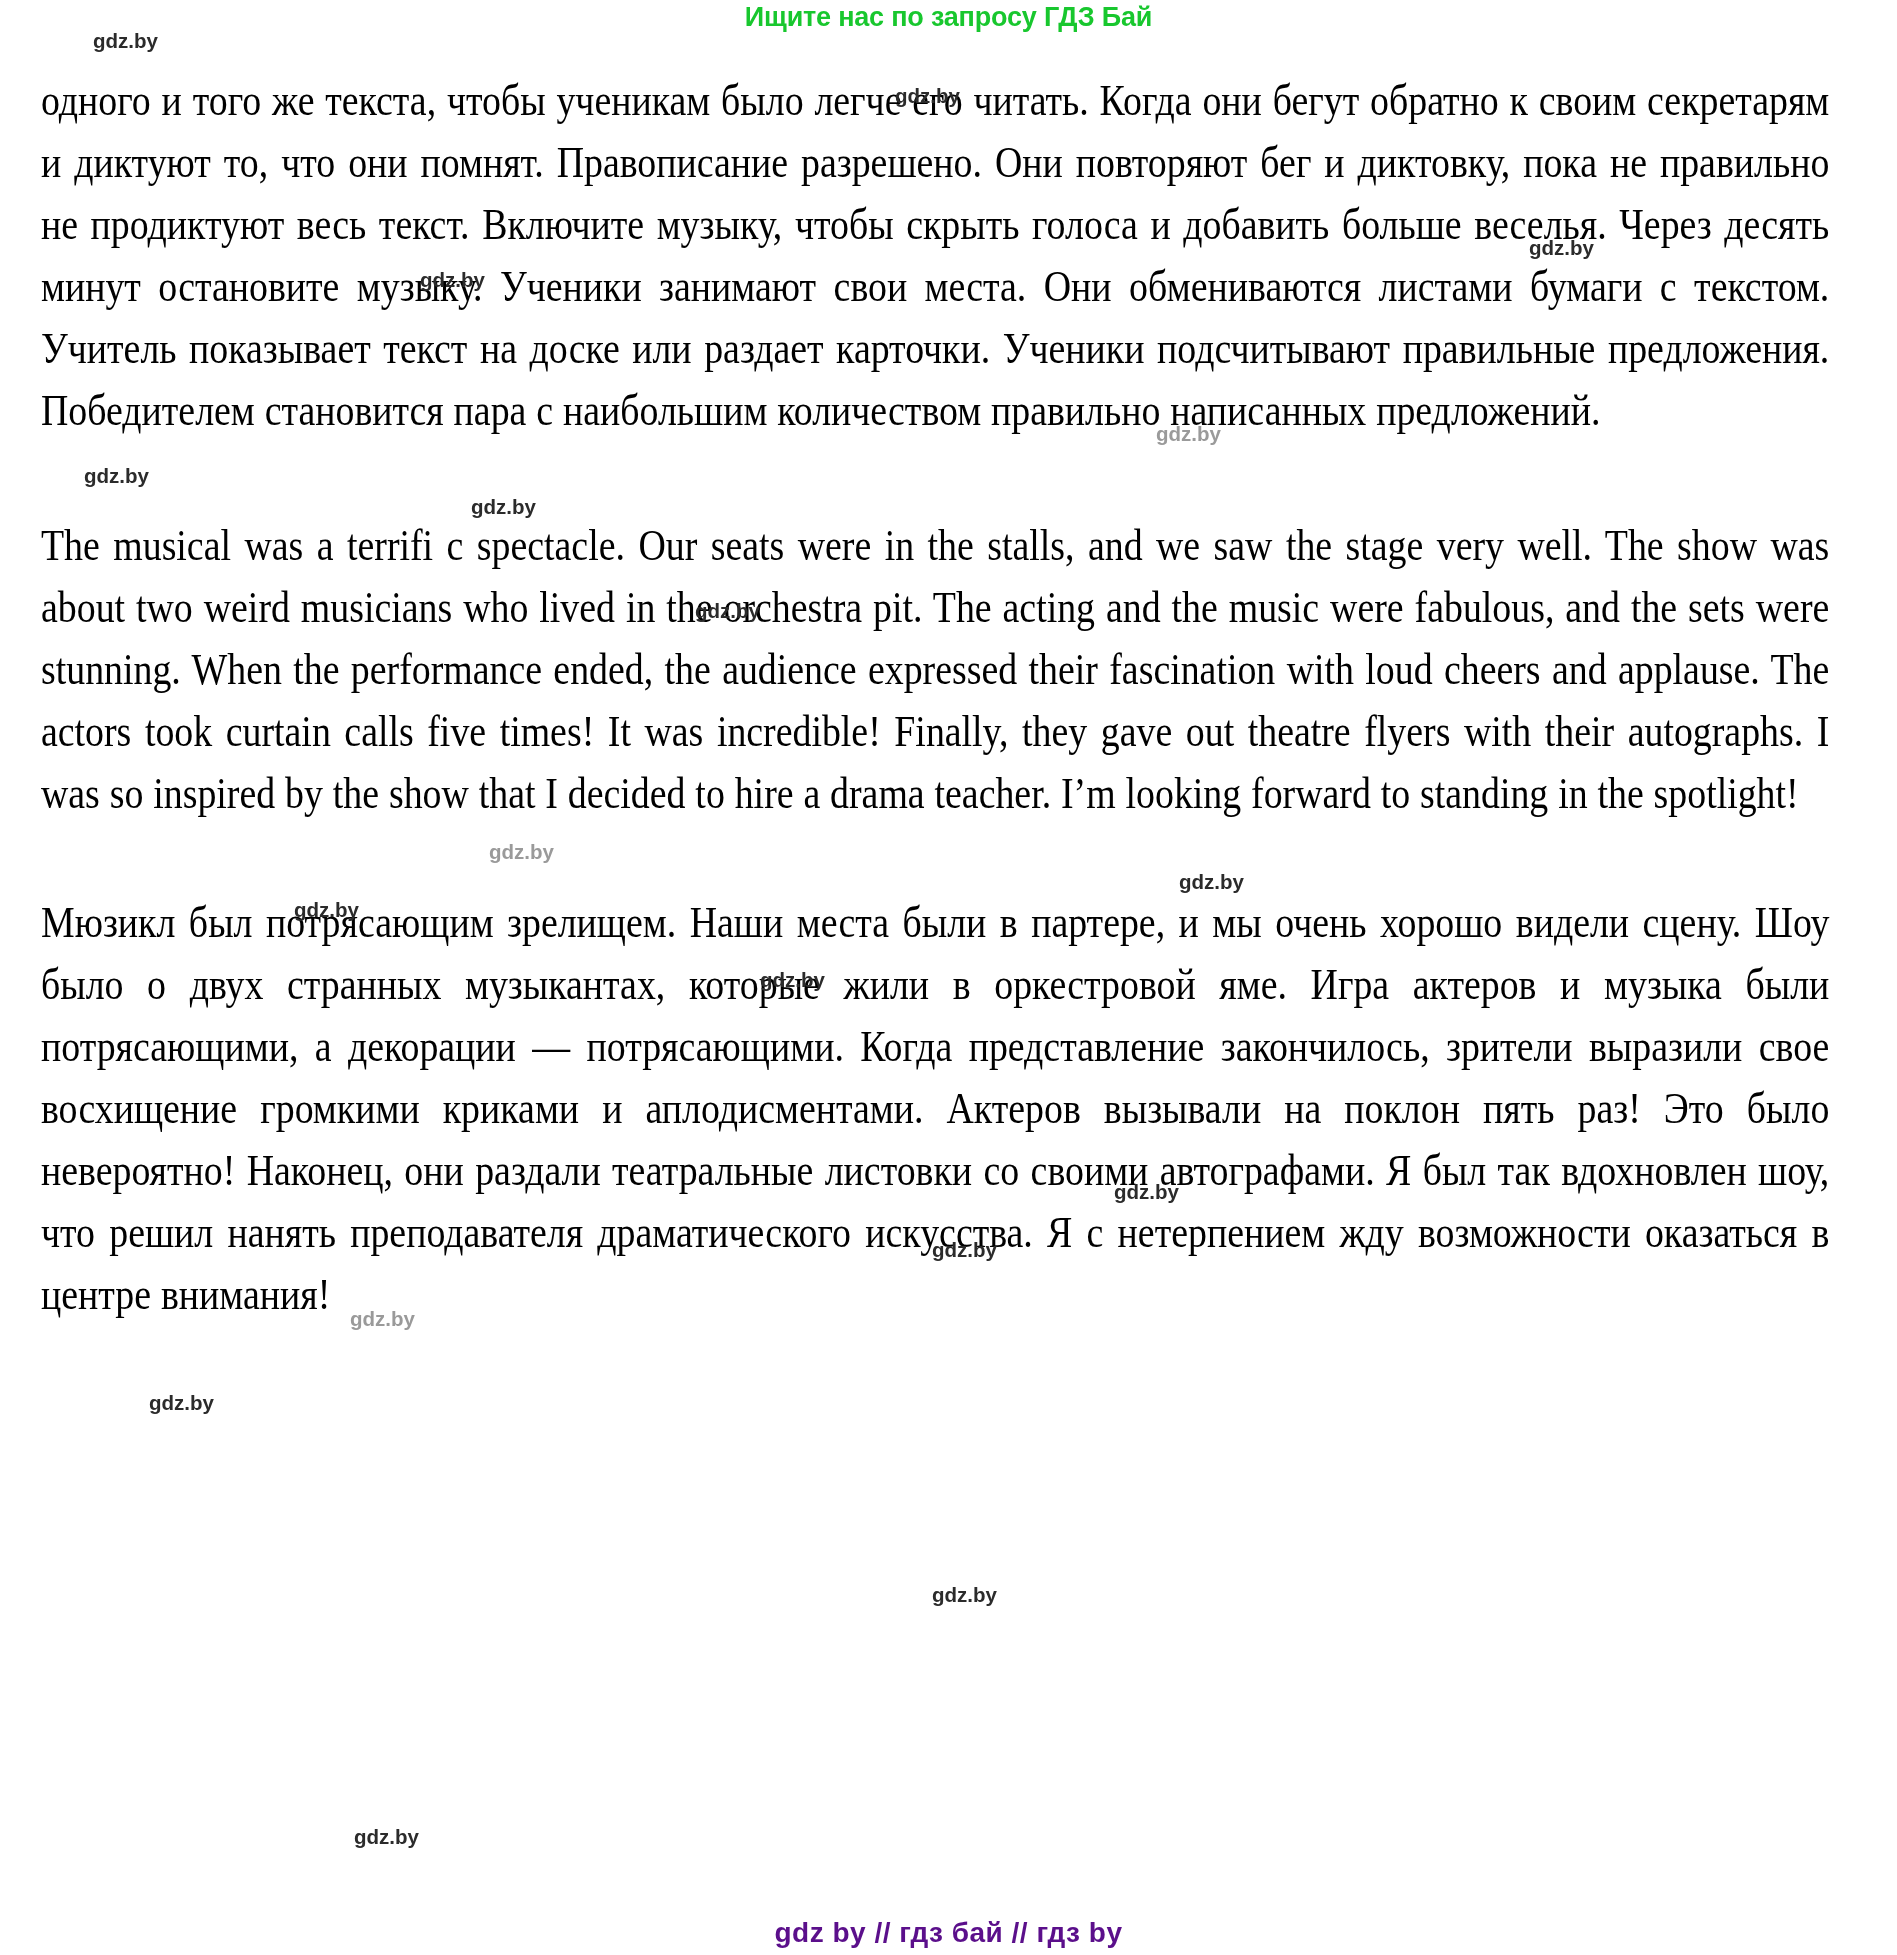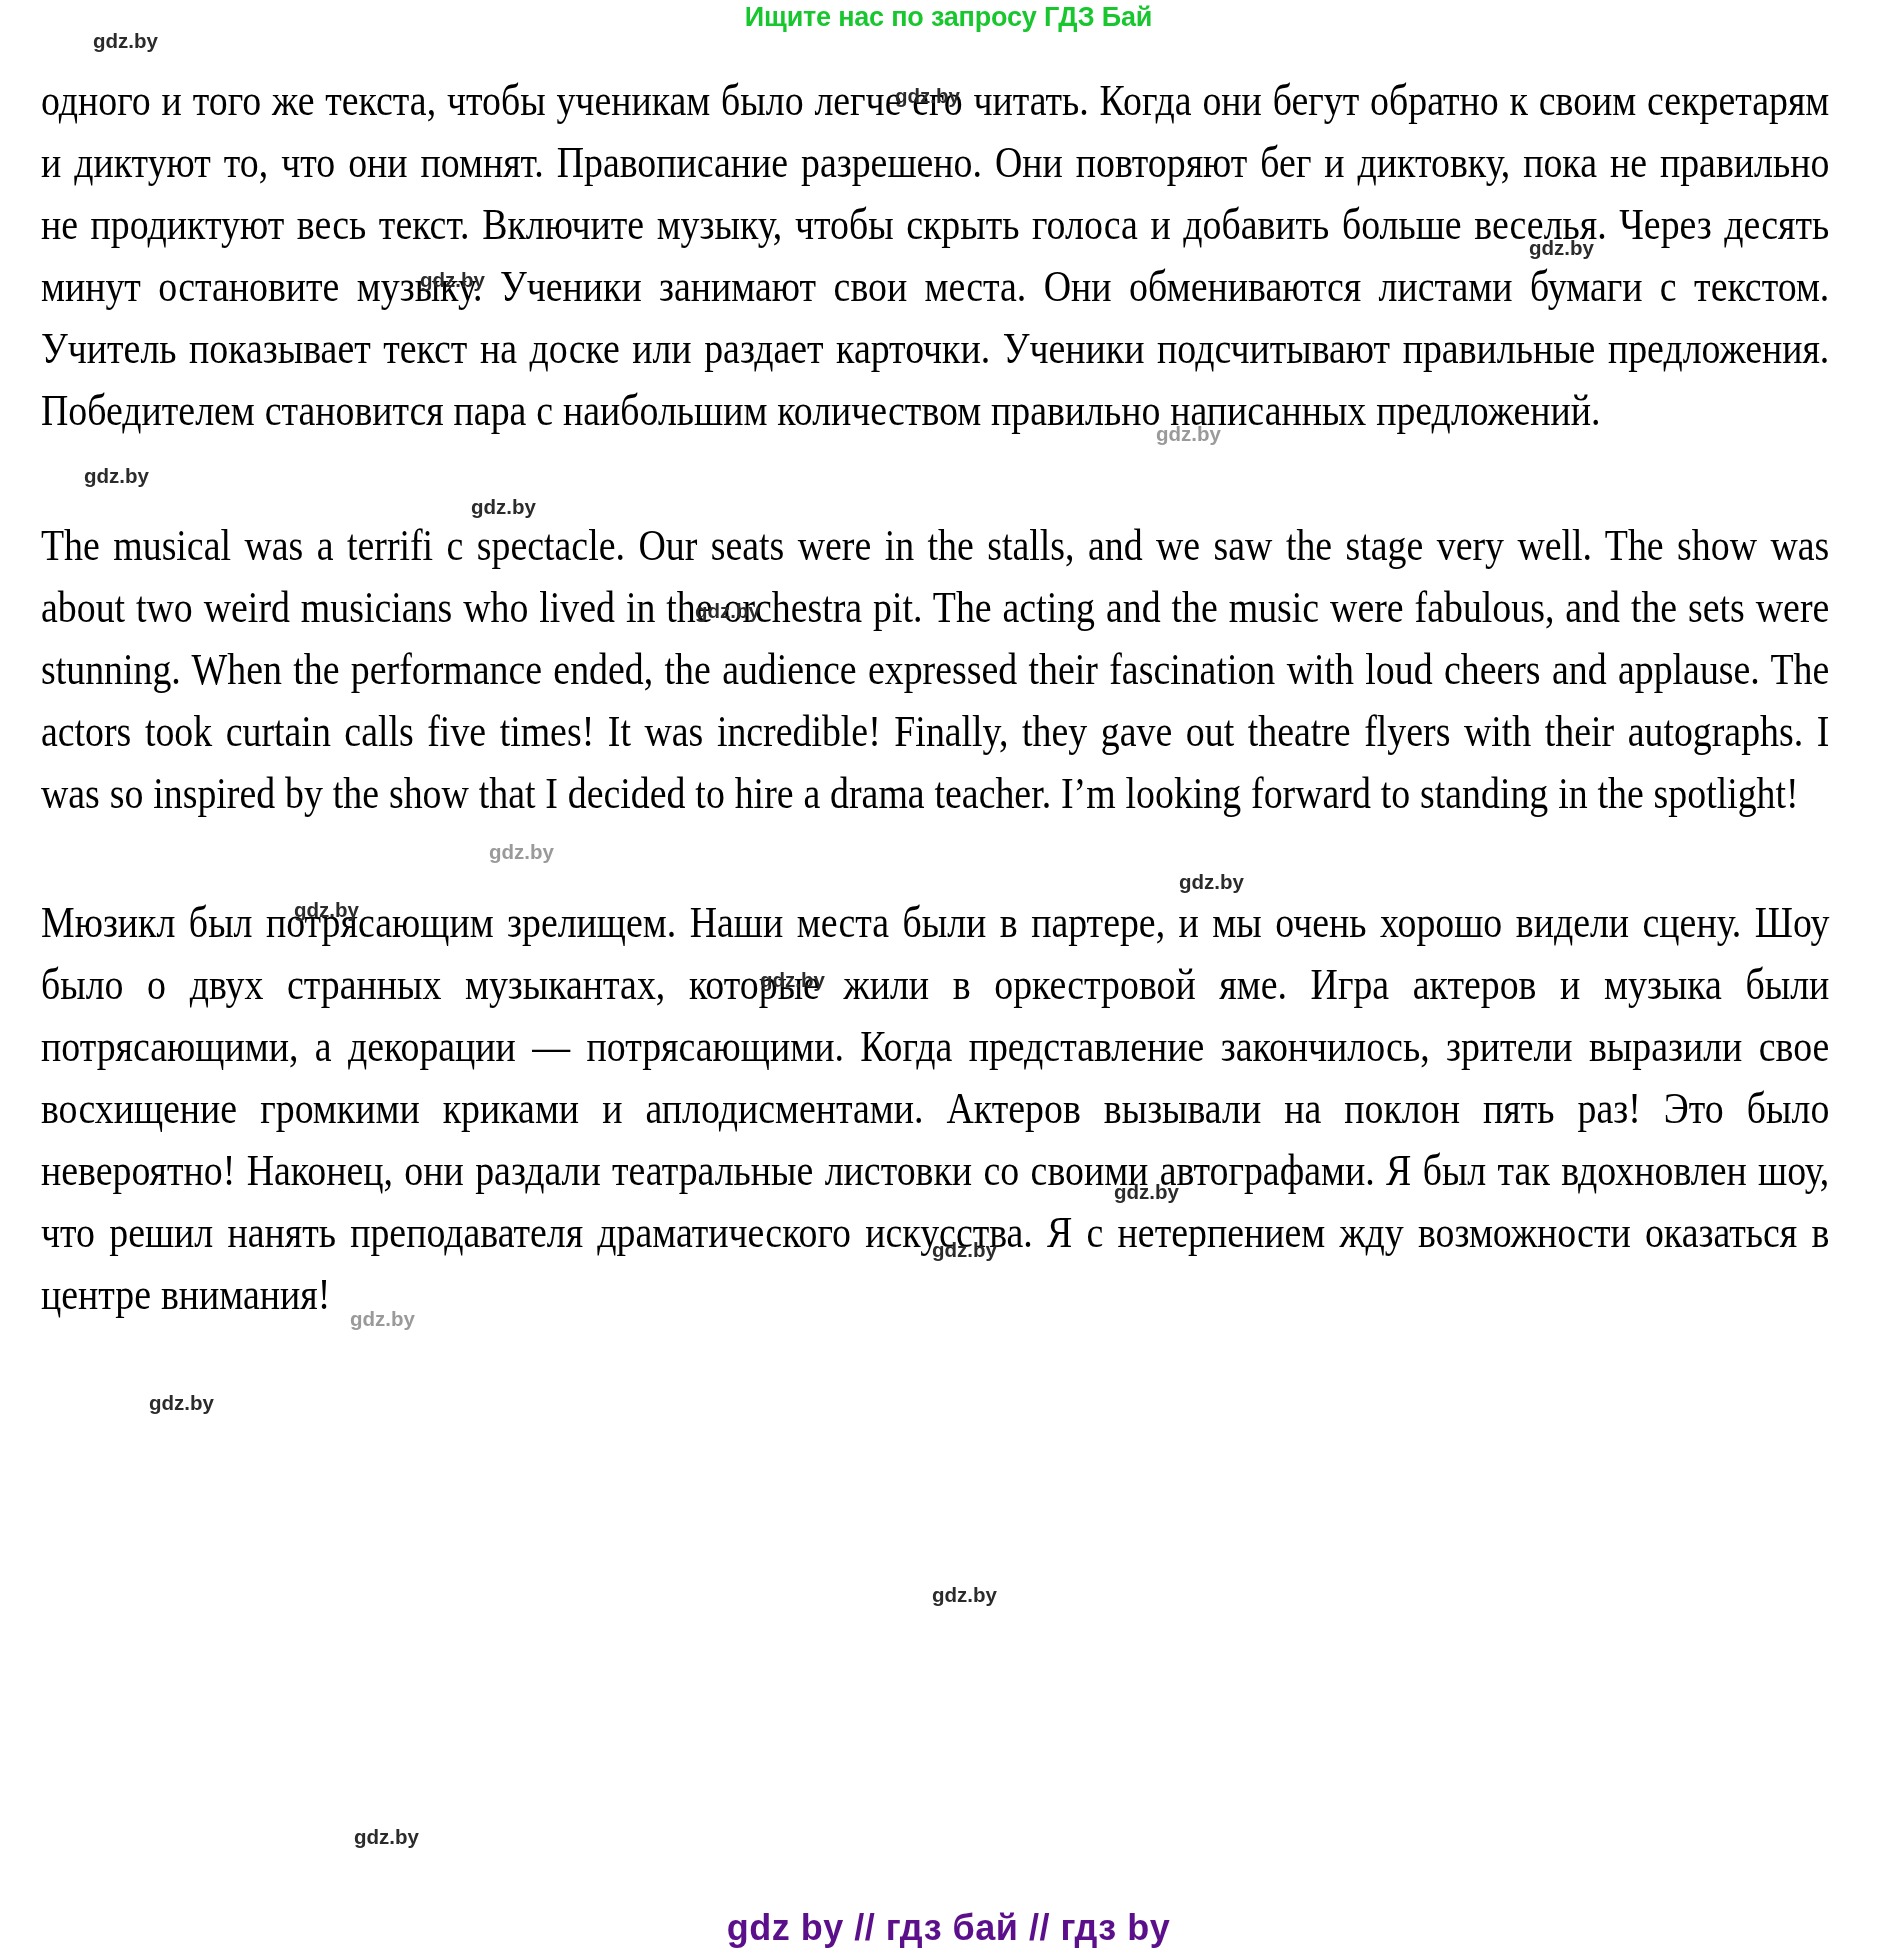--- a/index.html
+++ b/index.html
@@ -69,21 +69,21 @@
 
   
   .footer {
     position: absolute;
     left: 0;
     bottom: 7.5px;
     width: 1897px;
     text-align: center;
     color: #5b0f8b;
     font-family: "Liberation Sans", "DejaVu Sans", sans-serif;
-    font-size: 36px;
+    font-size: 28px;
     font-weight: 700;
     letter-spacing: 0.5px;
     white-space: nowrap;
   }
 
   
   .wm {
     position: absolute;
     color: #2b2b2b;
     font-family: "Liberation Sans", "DejaVu Sans", sans-serif;

